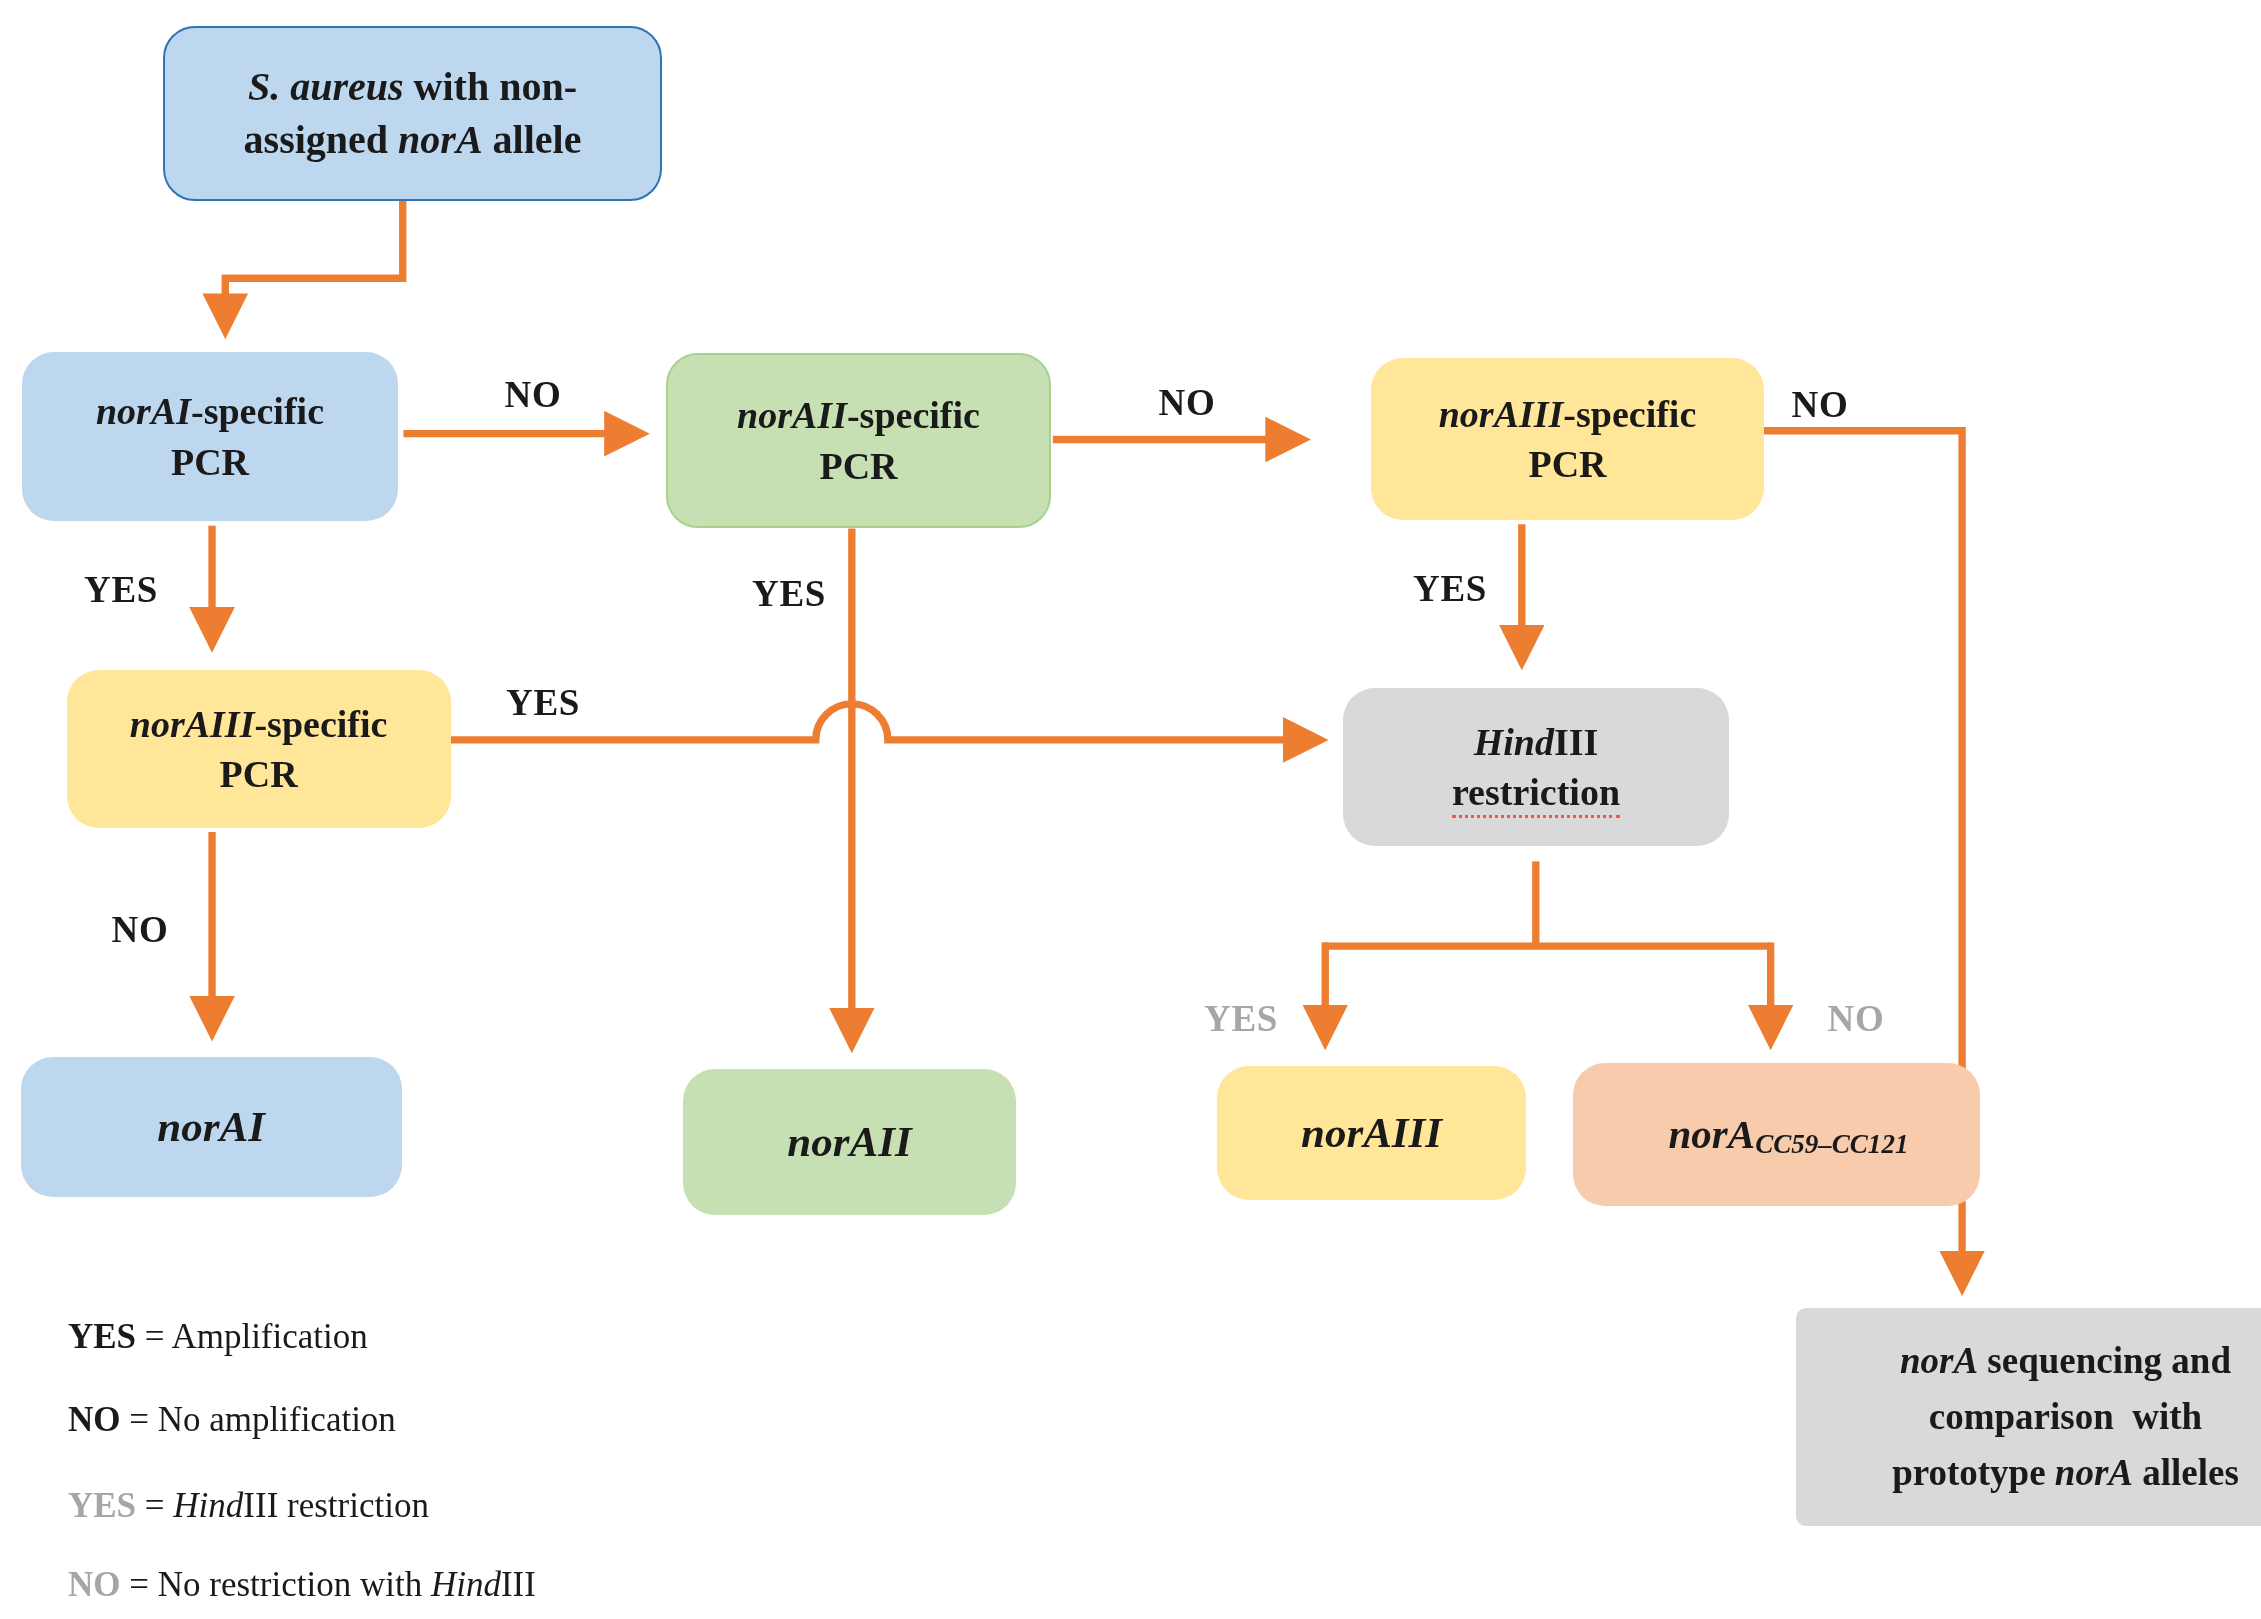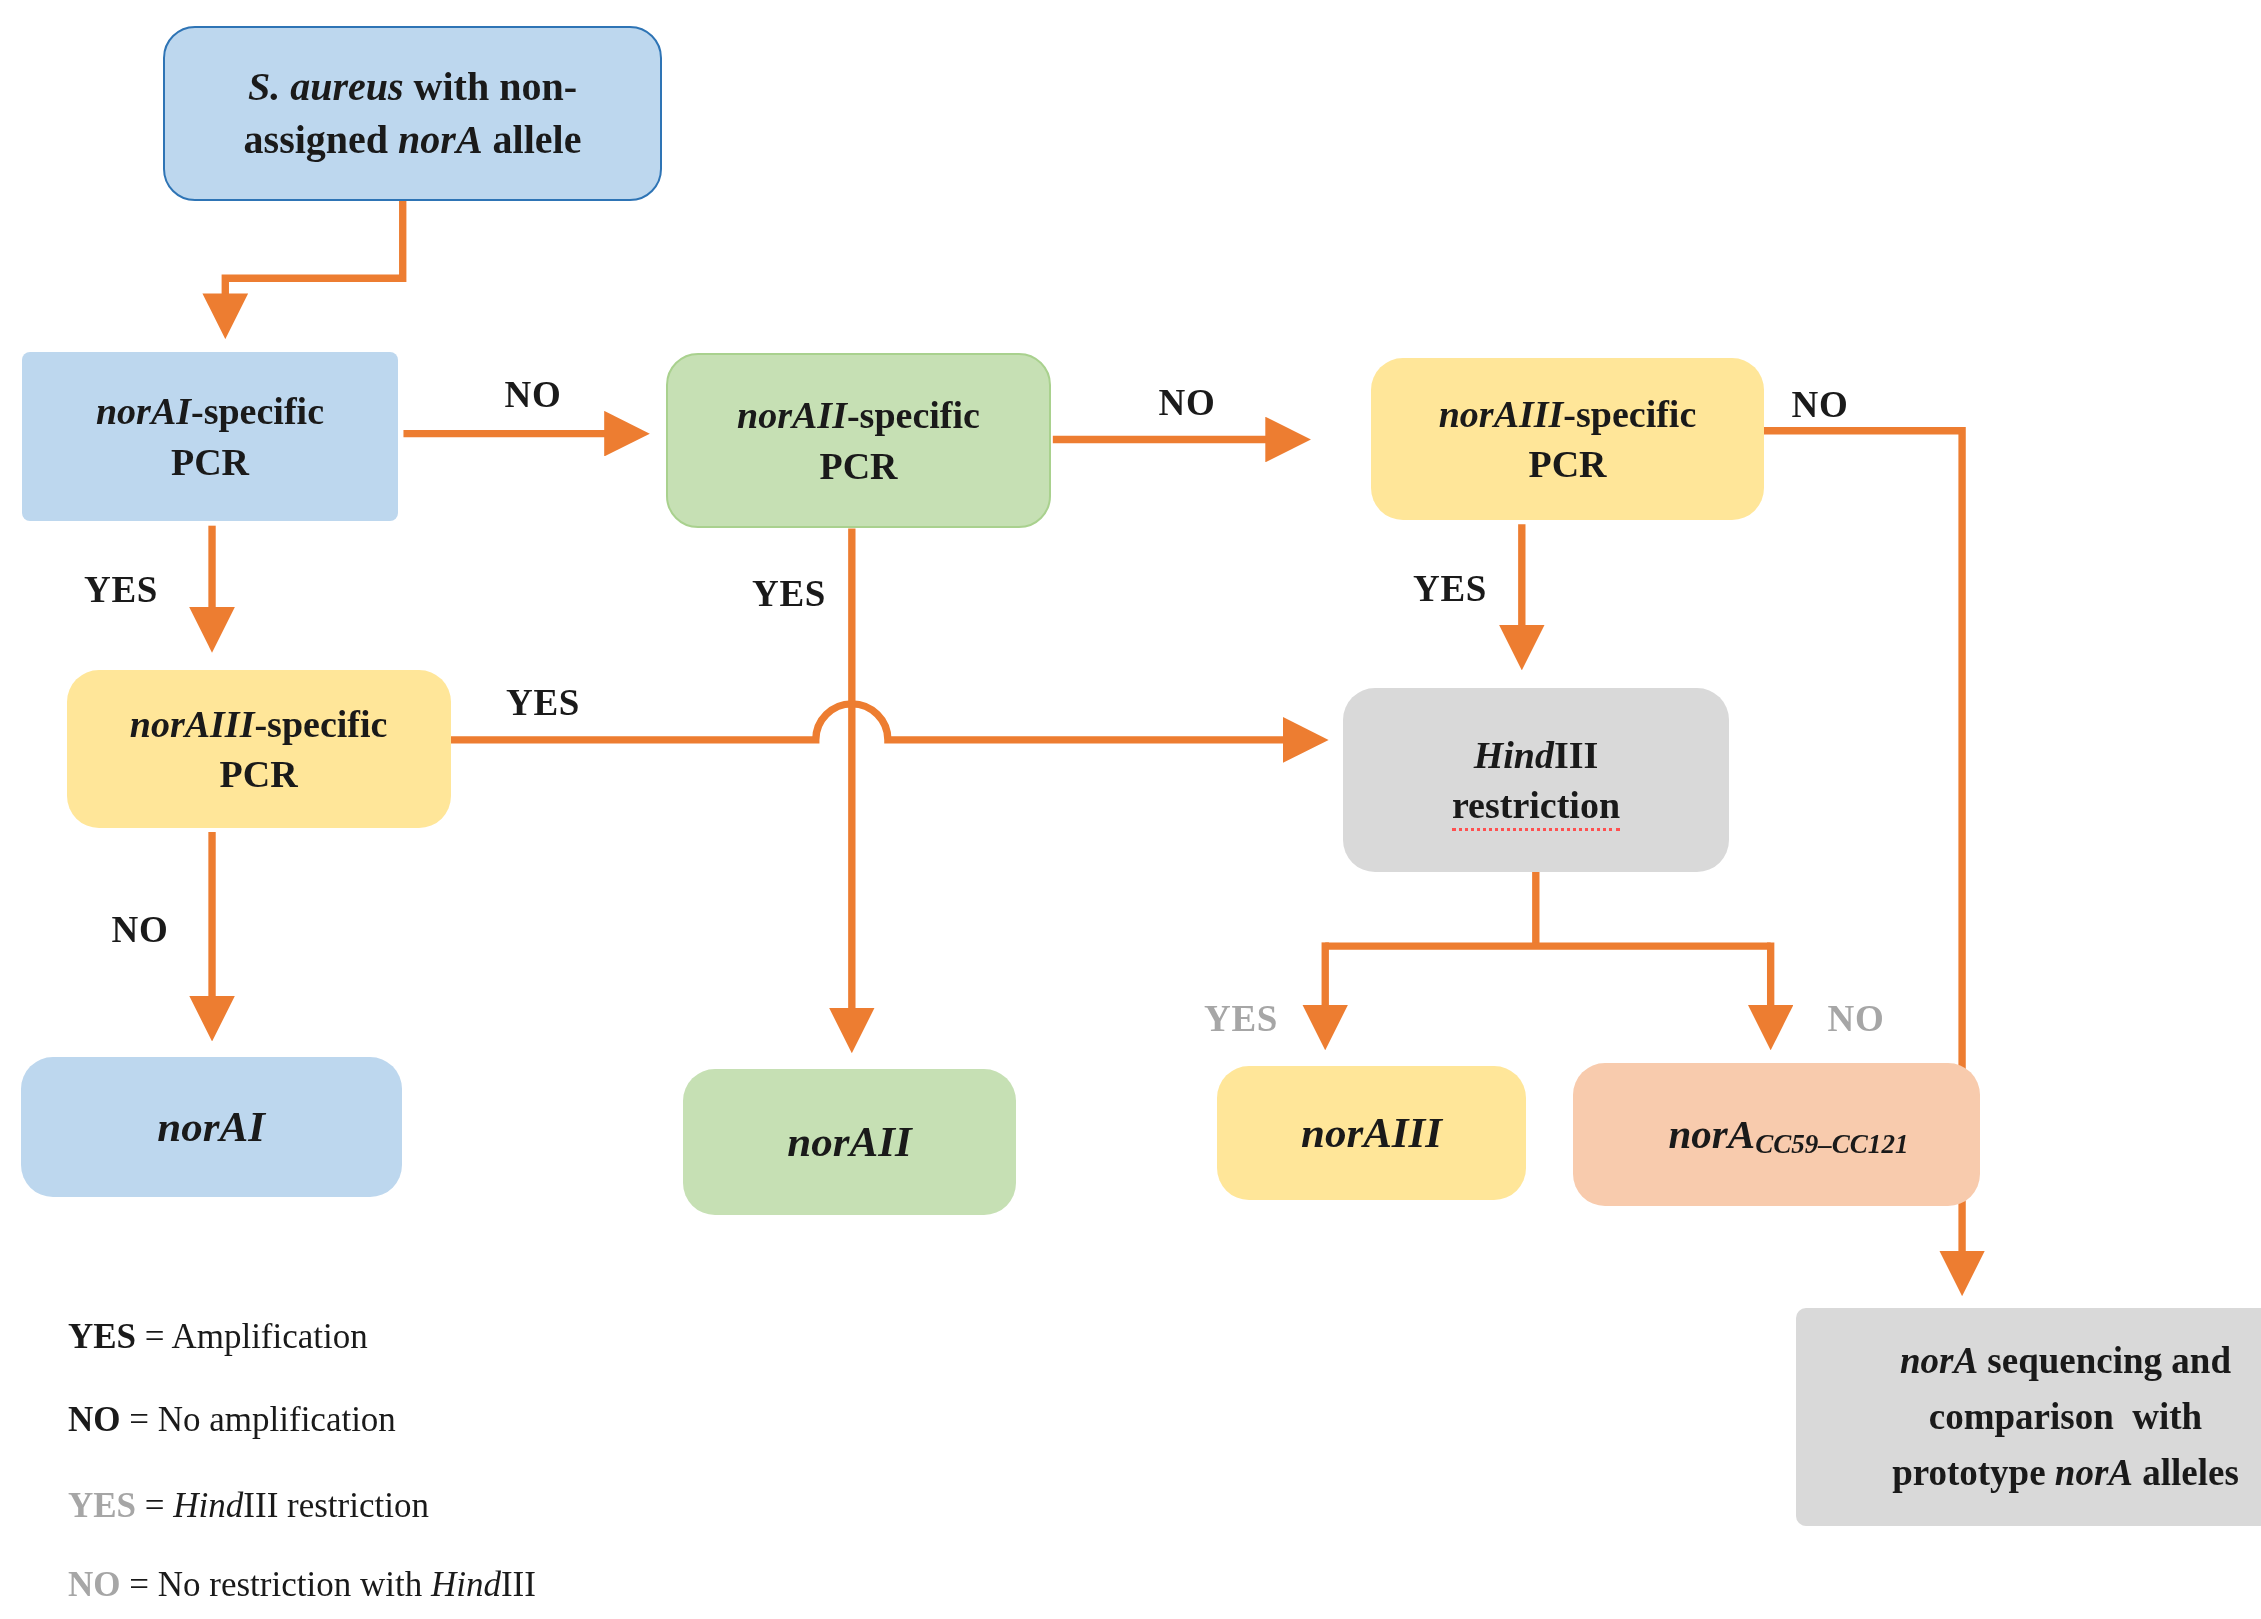--- a/index.html
+++ b/index.html
@@ -41,25 +41,25 @@
     line-height: 1.32;
   }
   .box .txt { white-space: pre-wrap; display: inline-block; }
   .blue   { background: var(--box-blue,   #BDD7EE); }
   .green  { background: var(--box-green,  #C6E0B4); }
   .yellow { background: var(--box-yellow, #FFE699); margin-left: 46px; }
   .gray   { background: var(--box-gray,   #D9D9D9); }
   .salmon { background: var(--box-salmon, #F8CBAD); padding-left: 24px; }
 
   #box-start            { left: 163px;  top: 26px;   width: 495px; height: 171px; font-size: 40px; border: 2.9px solid var(--border-blue, #2E74B5); }
-  #box-norai-pcr        { left: 22px;   top: 352px;  width: 376px; height: 169px; border-radius: 8px; }
+  #box-norai-pcr        { left: 22px;   top: 352px;  width: 376px; height: 169px; }
   #box-noraii-pcr       { left: 666px;  top: 353px;  width: 381px; height: 171px; border: 2.2px solid var(--border-green, #A9D18E); }
   #box-noraiii-pcr-top  { left: 1325px; top: 358px;  width: 393px; height: 162px; }
   #box-noraiii-pcr-left { left: 20.6px;   top: 670px;  width: 384px; height: 158px; }
-  #box-hind             { left: 1343px; top: 688px;  width: 386px; height: 184px; }
+  #box-hind             { left: 1343px; top: 688px;  width: 386px; height: 158px; }
   #box-norai-result     { left: 20.6px;   top: 1057px; width: 381px; height: 140px; font-size: 43px; }
   #box-noraii-result    { left: 683px;  top: 1069px; width: 333px; height: 146px; font-size: 43px; }
   #box-noraiii-result   { left: 1171px; top: 1066px; width: 309px; height: 134px; font-size: 43px; }
   #box-cc-result        { left: 1573px; top: 1063px; width: 383px; height: 143px; font-size: 41px; }
   #box-seq              { left: 1796px; top: 1308px; width: 539px; height: 218px; font-size: 37px; line-height: 1.52; border-radius: 10px; }
 
   
   .it { font-style: italic; }
   .bd { font-weight: bold; }
   .sub { font-size: 0.66em; vertical-align: -0.18em; }

